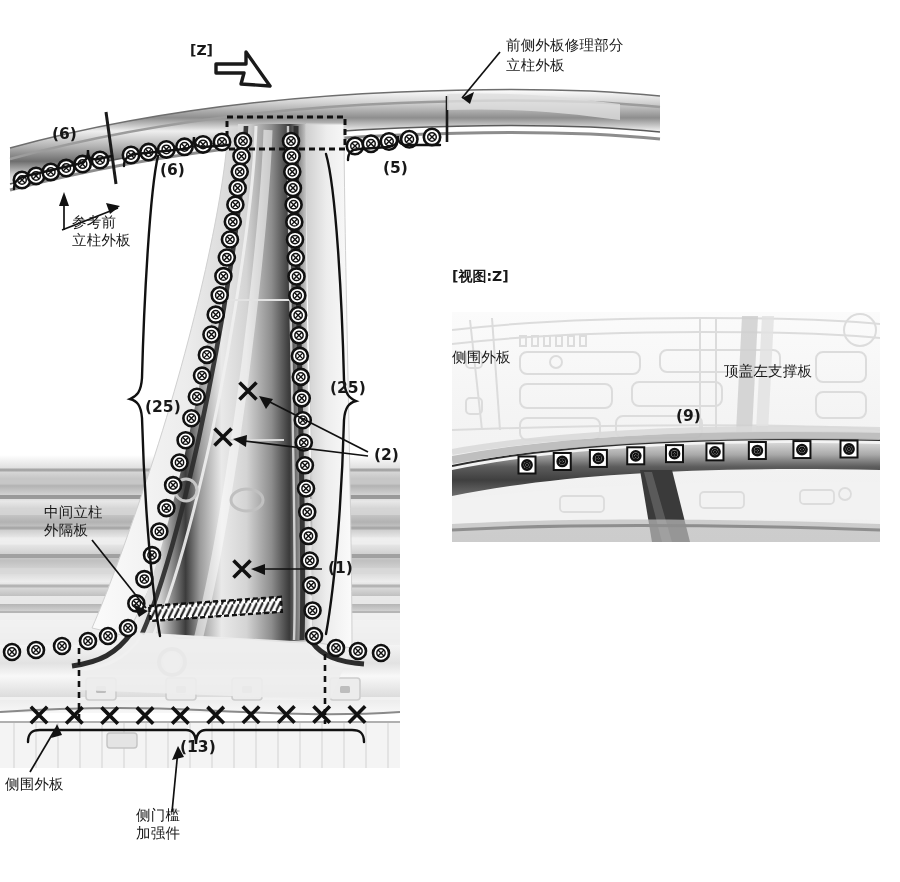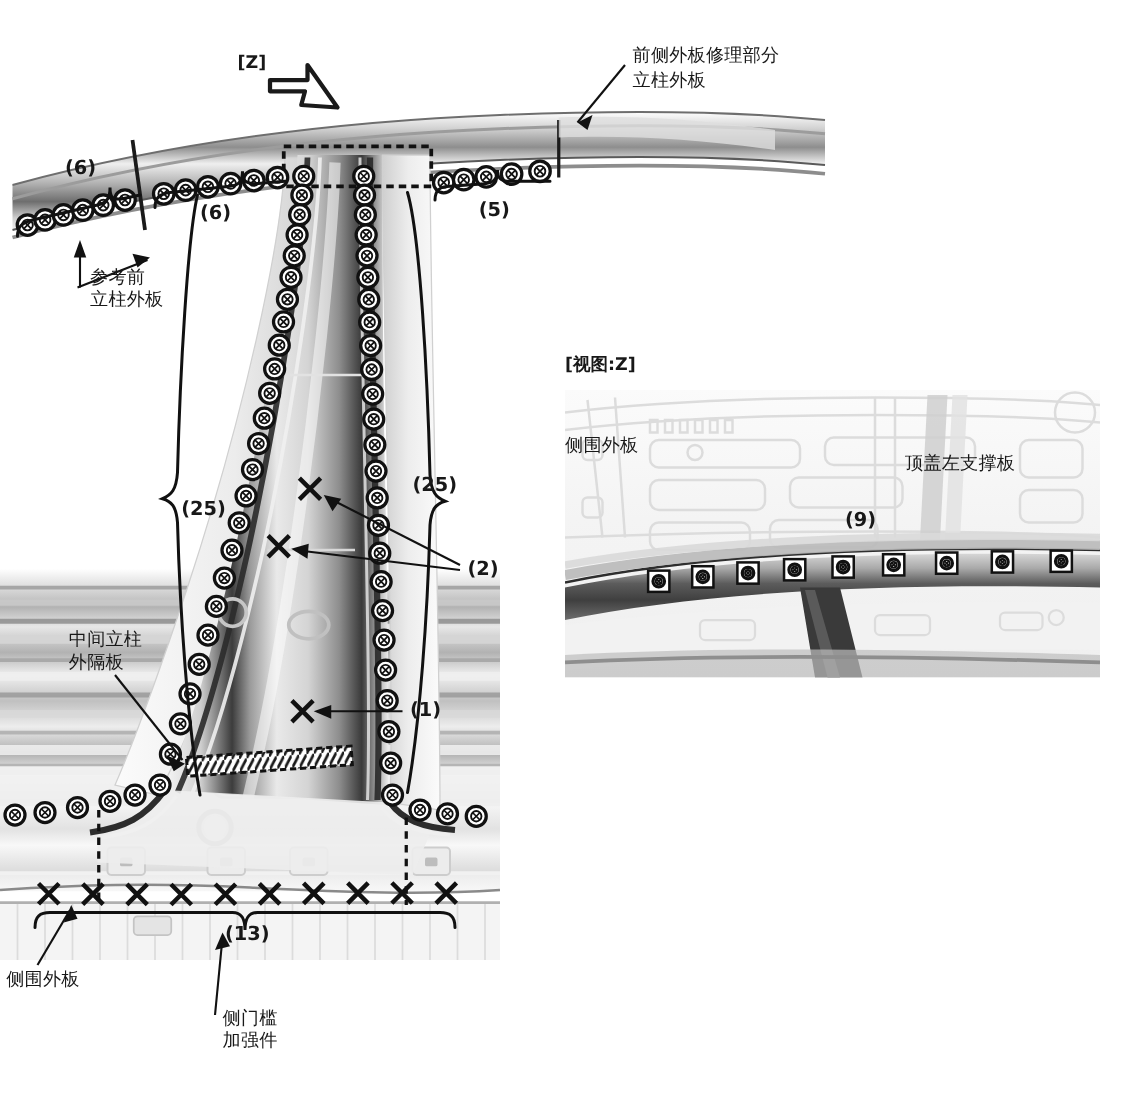--- a/index.html
+++ b/index.html
@@ -658,35 +658,35 @@
   </svg>
 
   <div class="lbl lbl-z" style="left:190px; top:42px;">[Z]</div>
 
   <div class="lbl lbl-cn" style="left:506px; top:36px;">前侧外板修理部分</div>
   <div class="lbl lbl-cn" style="left:506px; top:56px;">立柱外板</div>
 
   <div class="lbl lbl-cn" style="left:72px; top:213px;">参考前
 立柱外板</div>
 
-  <div class="lbl lbl-cn" style="left:55px; top:503px;">中间立柱
+  <div class="lbl lbl-cn" style="left:44px; top:503px;">中间立柱
 外隔板</div>
 
   <div class="lbl lbl-cn" style="left:5px; top:775px;">侧围外板</div>
 
-  <div class="lbl lbl-cn" style="left:136px; top:806px;margin-left:42px;">侧门槛
+  <div class="lbl lbl-cn" style="left:136px; top:806px;">侧门槛
 加强件</div>
 
   <div class="lbl lbl-num" style="left:52px; top:125px;">(6)</div>
   <div class="lbl lbl-num" style="left:160px; top:161px;">(6)</div>
   <div class="lbl lbl-num" style="left:383px; top:159px;">(5)</div>
   <div class="lbl lbl-num" style="left:145px; top:398px;">(25)</div>
   <div class="lbl lbl-num" style="left:330px; top:379px;">(25)</div>
   <div class="lbl lbl-num" style="left:374px; top:446px;">(2)</div>
   <div class="lbl lbl-num" style="left:328px; top:559px;">(1)</div>
   <div class="lbl lbl-num" style="left:180px; top:738px;">(13)</div>
 
-  <div class="lbl lbl-z" style="left:452px; top:284px;">[视图:Z]</div>
+  <div class="lbl lbl-z" style="left:452px; top:268px;">[视图:Z]</div>
   <div class="lbl lbl-cn" style="left:452px; top:348px;">侧围外板</div>
   <div class="lbl lbl-cn" style="left:724px; top:350px;margin-top:12px;">顶盖左支撑板</div>
   <div class="lbl lbl-num" style="left:676px; top:407px;">(9)</div>
 
 </div>
 
 </body></html>

